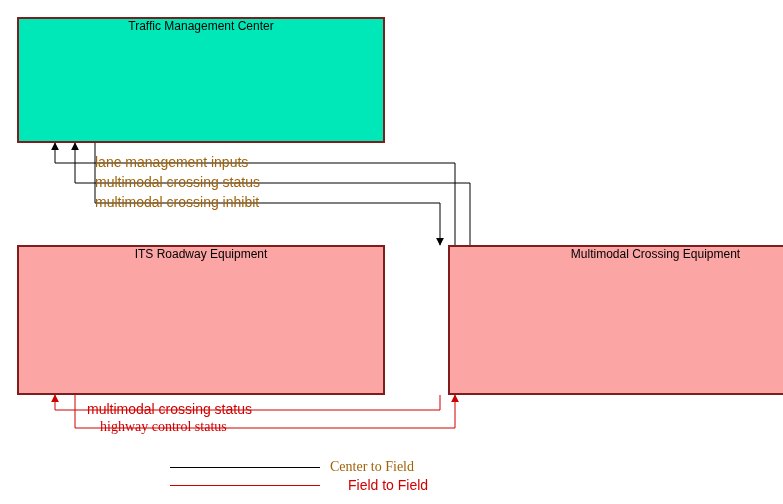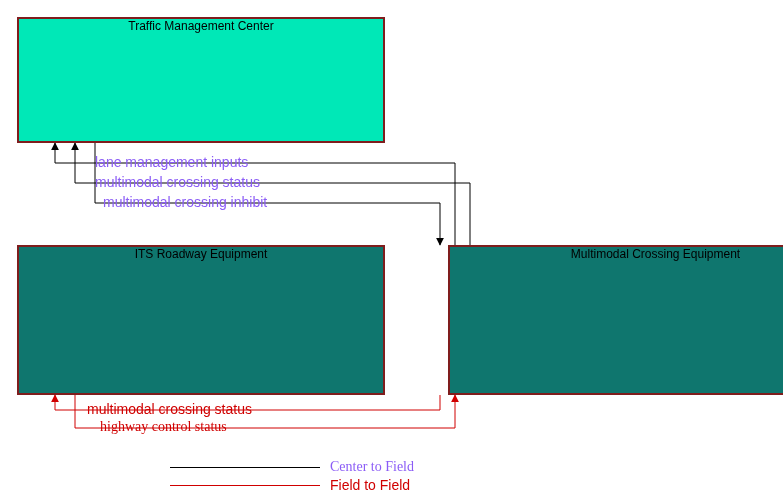--- a/index.html
+++ b/index.html
@@ -13,28 +13,28 @@
   }
   .box {
     position: absolute;
     border: 2px solid #7f1d1d;
     box-sizing: border-box;
     font-size: 12px;
     text-align: center;
     font-weight: 400;
   }
   .teal { background: #00e8b7; }
-  .orange { background: #0f766e; }
+  .orange { background: #fca5a5; }
   .flow-label {
     position: absolute;
     font-size: 14px;
     white-space: nowrap;
     text-align: center;
   }
-  .black { color: #8b5cf6; }
+  .black { color: #a16207; }
   .red { color: #d00000; }
   .legend-line {
     position: absolute;
     height: 0;
     border-top: 1px solid;
     width: 150px;
   }
 </style>
 </head>
 <body>
@@ -69,23 +69,23 @@
 </div>
 
 <div class="box orange" style="left:400px; top:245px; width:415px; height:150px;margin-left:48px;">
   <span>Multimodal Crossing Equipment</span>
 </div>
 
 <div class="flow-label black" style="left:95px; top:154px;">lane management inputs</div>
 
 <div class="flow-label black" style="left:95px; top:174px;">multimodal crossing status</div>
 
-<div class="flow-label black" style="left:103px; top:194px;">multimodal crossing inhibit</div>
+<div class="flow-label black" style="left:95px; top:194px;">multimodal crossing inhibit</div>
 
 <div class="flow-label red" style="left:87px; top:401px;">multimodal crossing status</div>
 
 <div class="flow-label red" style="left:100px; top:419px;font-family:Liberation Serif, serif;">highway control status</div>
 
 <div class="legend-line" style="left:170px; top:467px; border-color:#000;"></div>
 <div class="flow-label black" style="left:330px; top:459px;font-family:Liberation Serif, serif;">Center to Field</div>
 
 <div class="legend-line" style="left:170px; top:485px; border-color:#d00000;"></div>
-<div class="flow-label red" style="left:330px; top:477px;">Field to Field</div>
+<div class="flow-label red" style="left:348px; top:477px;">Field to Field</div>
 
 </body></html>

